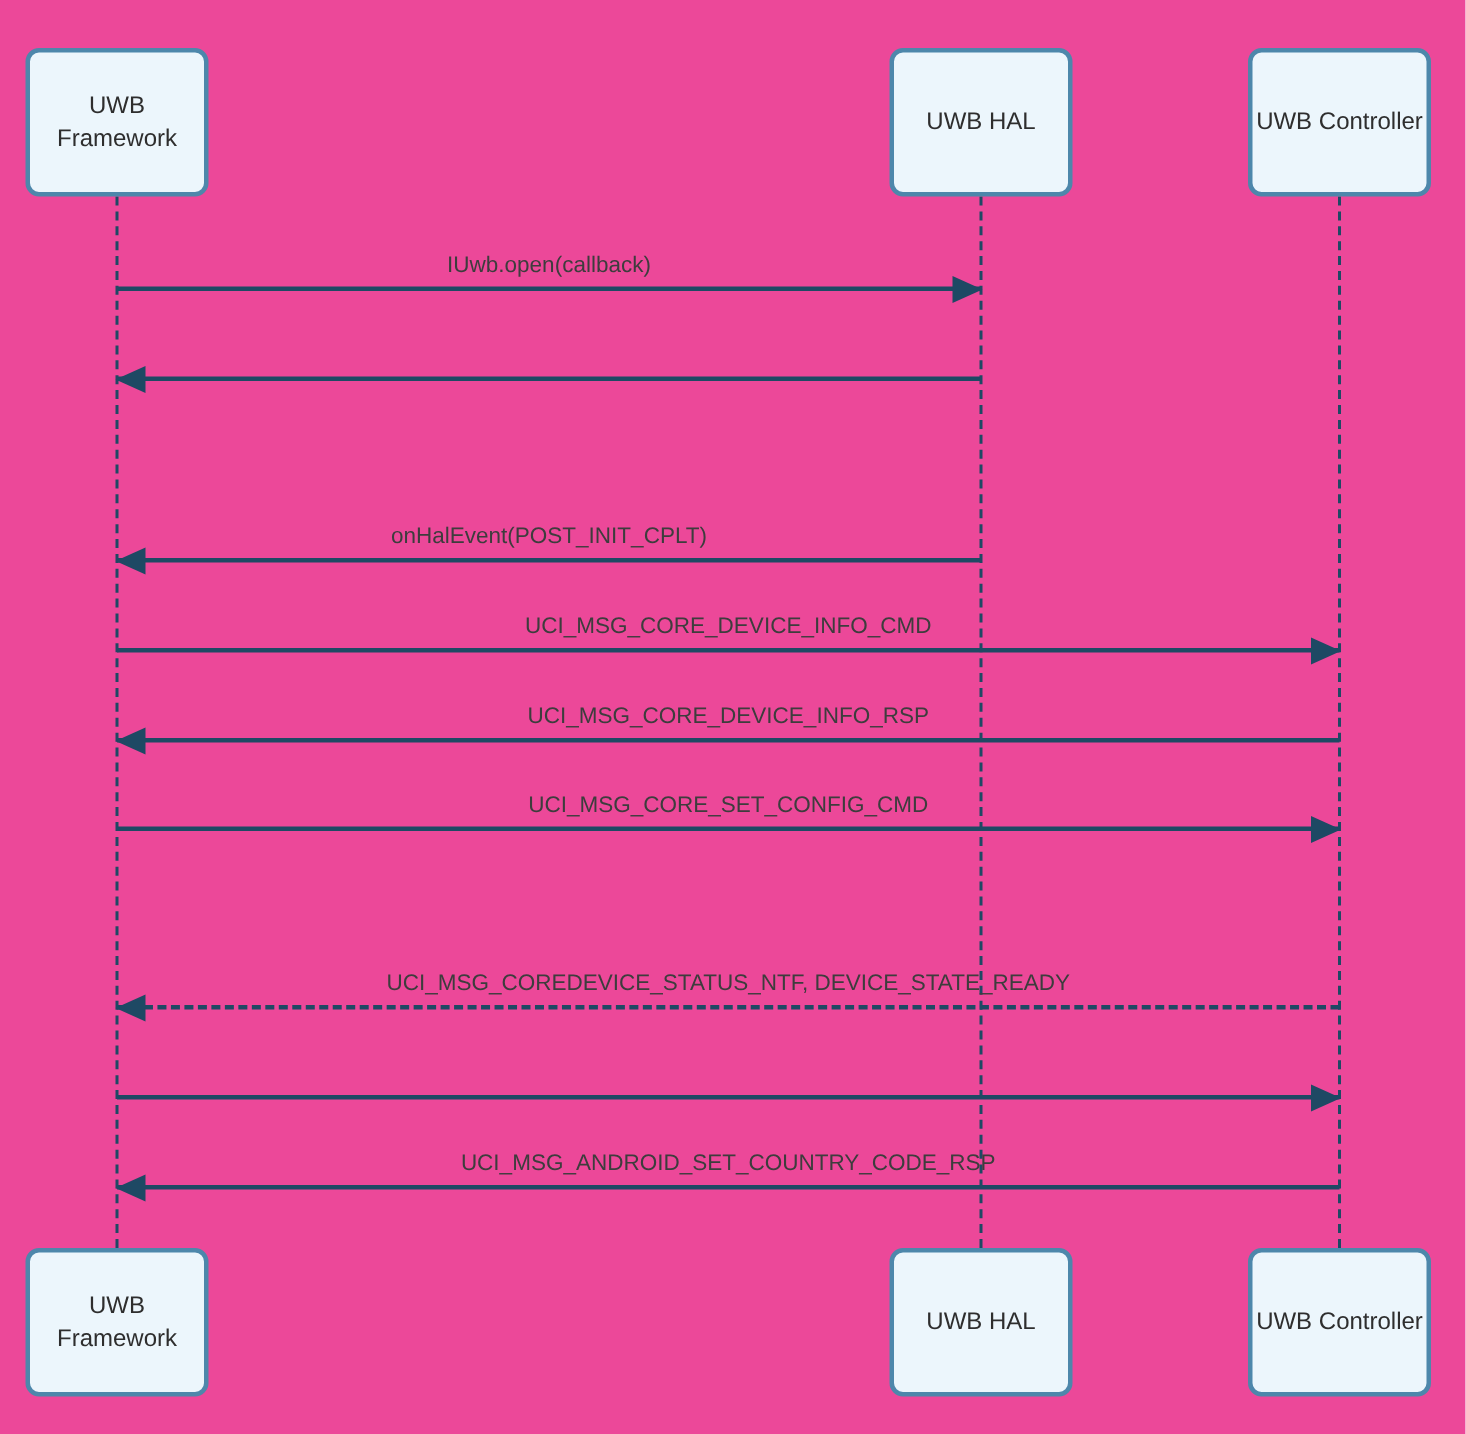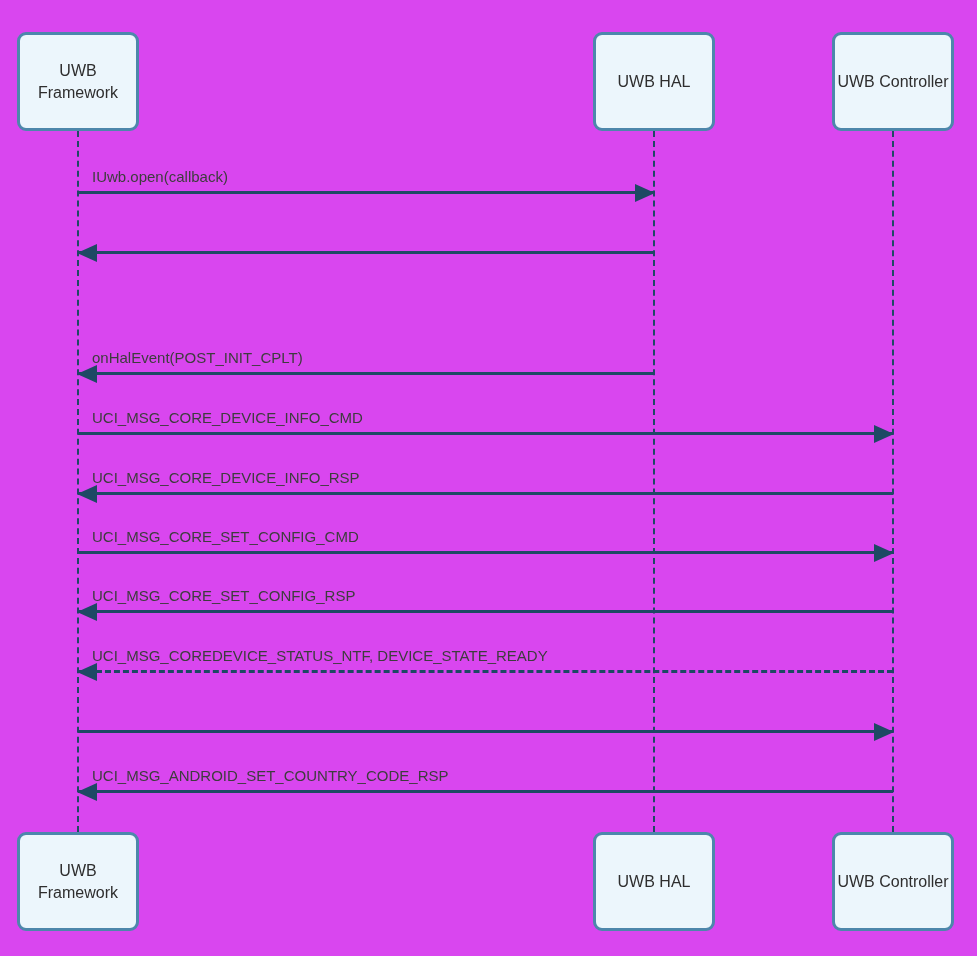--- a/index.html
+++ b/index.html
@@ -9,21 +9,21 @@
     --label-text:#3d3d3d;
     --box-text:#2e2e2e;
   }
   *{margin:0;padding:0;box-sizing:border-box;}
   html,body{background:#ffffff;}
   body{font-family:"Liberation Sans", sans-serif;}
   .diagram{
     position:relative;
     width:977px;
     height:956px;
-    background:#d946ef;
+    background:#ec4899;
     overflow:hidden;
   }
   .actor-box{
     position:absolute;
     width:122px;
     height:99px;
     background:var(--box-fill);
     border:3px solid var(--box-border);
     border-radius:9px;
     display:flex;
@@ -41,22 +41,23 @@
     width:0;
     border-left:2px dashed var(--line);
   }
   .message{
     position:absolute;
     height:28px;
   }
   .msg-label{
     position:absolute;
     bottom:9px;
-    left:14px;
+    left:0;
     width:100%;
+    text-align:center;
     font-size:15px;
     color:var(--label-text);
     white-space:nowrap;
   }
   .msg-line{
     position:absolute;
     bottom:0;
     left:0;
     right:0;
     height:0;
@@ -140,25 +141,20 @@
     <div class="msg-line"></div>
     <div class="arrowhead left"></div>
   </div>
 
   <div class="message" style="top:526px;left:78px;width:815px">
     <div class="msg-label">UCI_MSG_CORE_SET_CONFIG_CMD</div>
     <div class="msg-line"></div>
     <div class="arrowhead right"></div>
   </div>
 
-  <div class="message" style="top:585px;left:78px;width:815px">
-    <div class="msg-label">UCI_MSG_CORE_SET_CONFIG_RSP</div>
-    <div class="msg-line"></div>
-    <div class="arrowhead left"></div>
-  </div>
 
   <div class="message dashed" style="top:645px;left:78px;width:815px">
     <div class="msg-label">UCI_MSG_COREDEVICE_STATUS_NTF, DEVICE_STATE_READY</div>
     <div class="msg-line"></div>
     <div class="arrowhead left"></div>
   </div>
 
   <div class="message" style="top:705px;left:78px;width:815px">
     <div class="msg-line"></div>
     <div class="arrowhead right"></div>

